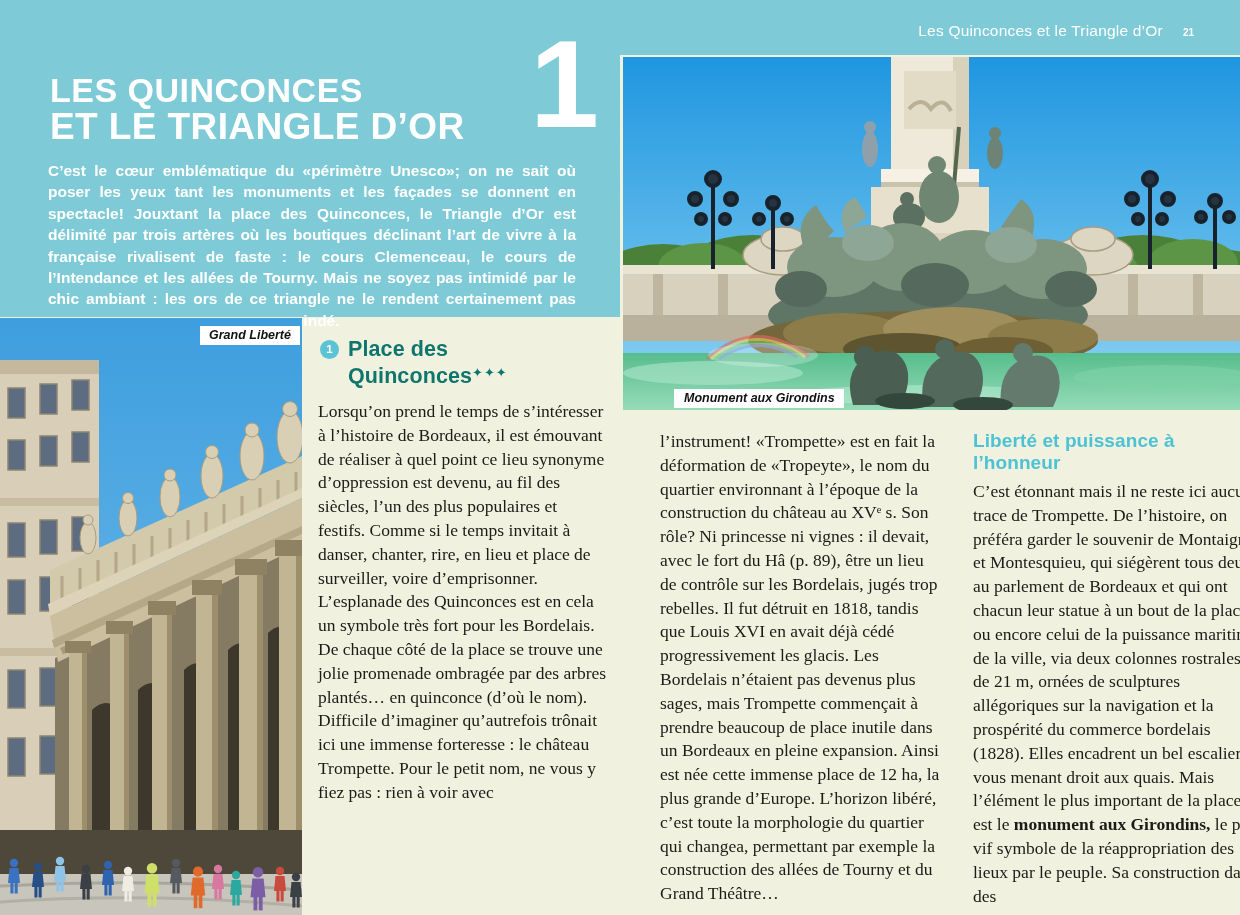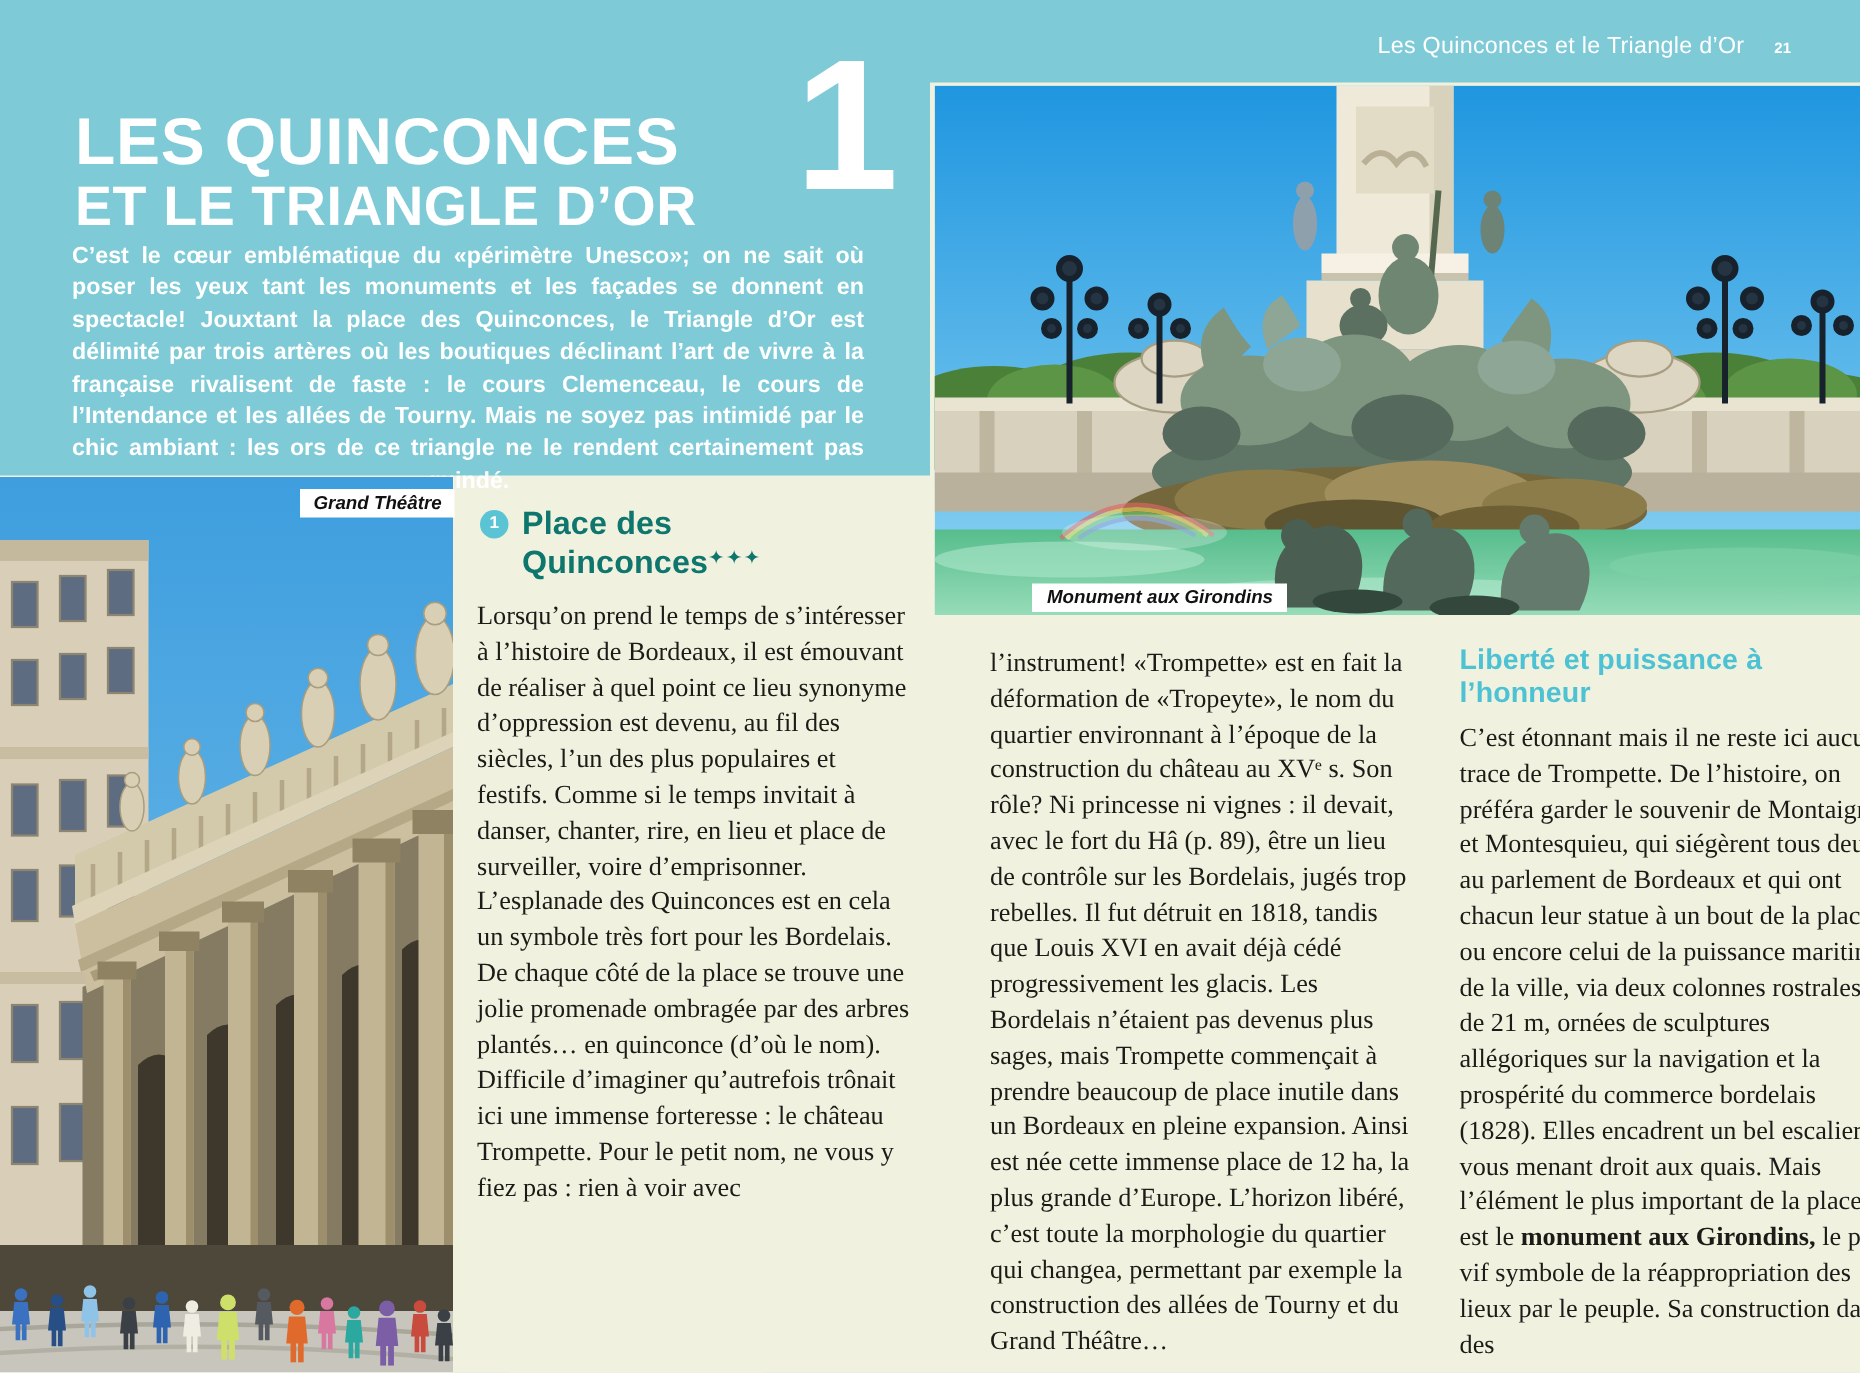--- a/index.html
+++ b/index.html
@@ -12,34 +12,34 @@
   .teal-block{position:absolute;left:0;top:0;width:620px;height:317px;background:#7ecbd7;}
 
   
   .running-head{position:absolute;top:22px;right:46px;display:flex;align-items:baseline;color:#fff;margin-left:20px;}
   .running-head .rh-title{font-size:15.5px;font-weight:500;letter-spacing:.2px;}
   .running-head .rh-num{font-size:10px;font-weight:bold;margin-left:20px;}
 
   
   .chapter-number{position:absolute;left:530px;top:22px;font-size:124px;font-weight:bold;color:#fff;line-height:1;}
   .chapter-title{position:absolute;left:50px;top:72px;color:#fff;}
-  .chapter-title .t1{font-size:44px;font-weight:bold;line-height:1.06;letter-spacing:.5px;}
+  .chapter-title .t1{font-size:34px;font-weight:bold;line-height:1.06;letter-spacing:.5px;}
   .chapter-title .t2{font-size:37px;font-weight:bold;line-height:1.05;letter-spacing:.4px;}
   .chapter-intro{position:absolute;left:48px;top:160px;width:528px;color:#fff;
       font-size:15.5px;font-weight:bold;line-height:21.4px;
       text-align:justify;text-align-last:center;}
 
   
   .photo-left{position:absolute;left:0;top:318px;width:302px;height:597px;overflow:hidden;}
   .photo-right{position:absolute;left:623px;top:57px;width:617px;height:353px;overflow:hidden;}
   .photo-caption{position:absolute;background:#fff;color:#111;
       font-size:12.5px;font-weight:bold;font-style:italic;
       padding:2px 9px 3px 9px;white-space:nowrap;}
   .cap-left{left:200px;top:326px;}
-  .cap-right{left:688px;top:389px;padding-left:10px;}
+  .cap-right{left:674px;top:389px;padding-left:10px;}
 
   
   .col{position:absolute;color:#1b1b18;}
   .col p{margin:0;font-family:"Liberation Serif","DejaVu Serif",serif;
          font-size:17.5px;line-height:23.8px;text-align:left;}
   .col2{left:318px;top:337px;width:290px;}
   .col3{left:660px;top:430px;width:284px;}
   .col4{left:973px;top:430px;width:288px;}
 
   .section-head{display:flex;align-items:flex-start;margin-bottom:12px;}
@@ -392,21 +392,21 @@
         <path d="M378,350 q-4,-40 26,-50 q22,-6 30,12 q7,16 -4,38 z"></path>
         <circle cx="400" cy="296" r="10"></circle>
       </g>
       <g fill="#33473c">
         <ellipse cx="282" cy="344" rx="30" ry="8"></ellipse>
           <ellipse cx="360" cy="348" rx="30" ry="8"></ellipse>
       </g>
     </svg>
   </div>
 
-  <div class="photo-caption cap-left">Grand Théâtre</div>
+  <div class="photo-caption cap-left">Grand Liberté</div>
   <div class="photo-caption cap-right">Monument aux Girondins</div>
 
   <div class="col col2">
     <div class="section-head">
       <span class="num-badge">1</span>
       <span class="section-title"><span>Place des Quinconces</span><span class="stars">✦✦✦</span></span>
     </div>
     <p>Lorsqu’on prend le temps de s’intéresser à l’histoire de Bordeaux, il est émouvant de réaliser à quel point ce lieu synonyme d’oppression est devenu, au fil des siècles, l’un des plus populaires et festifs. Comme si le temps invitait à danser, chanter, rire, en lieu et place de surveiller, voire d’emprisonner. L’esplanade des Quinconces est en cela un symbole très fort pour les Bordelais.</p>
     <p>De chaque côté de la place se trouve une jolie promenade ombragée par des arbres plantés… en quinconce (d’où le nom). Difficile d’imaginer qu’autrefois trônait ici une immense forteresse : le château Trompette. Pour le petit nom, ne vous y fiez pas : rien à voir avec</p>
   </div>

